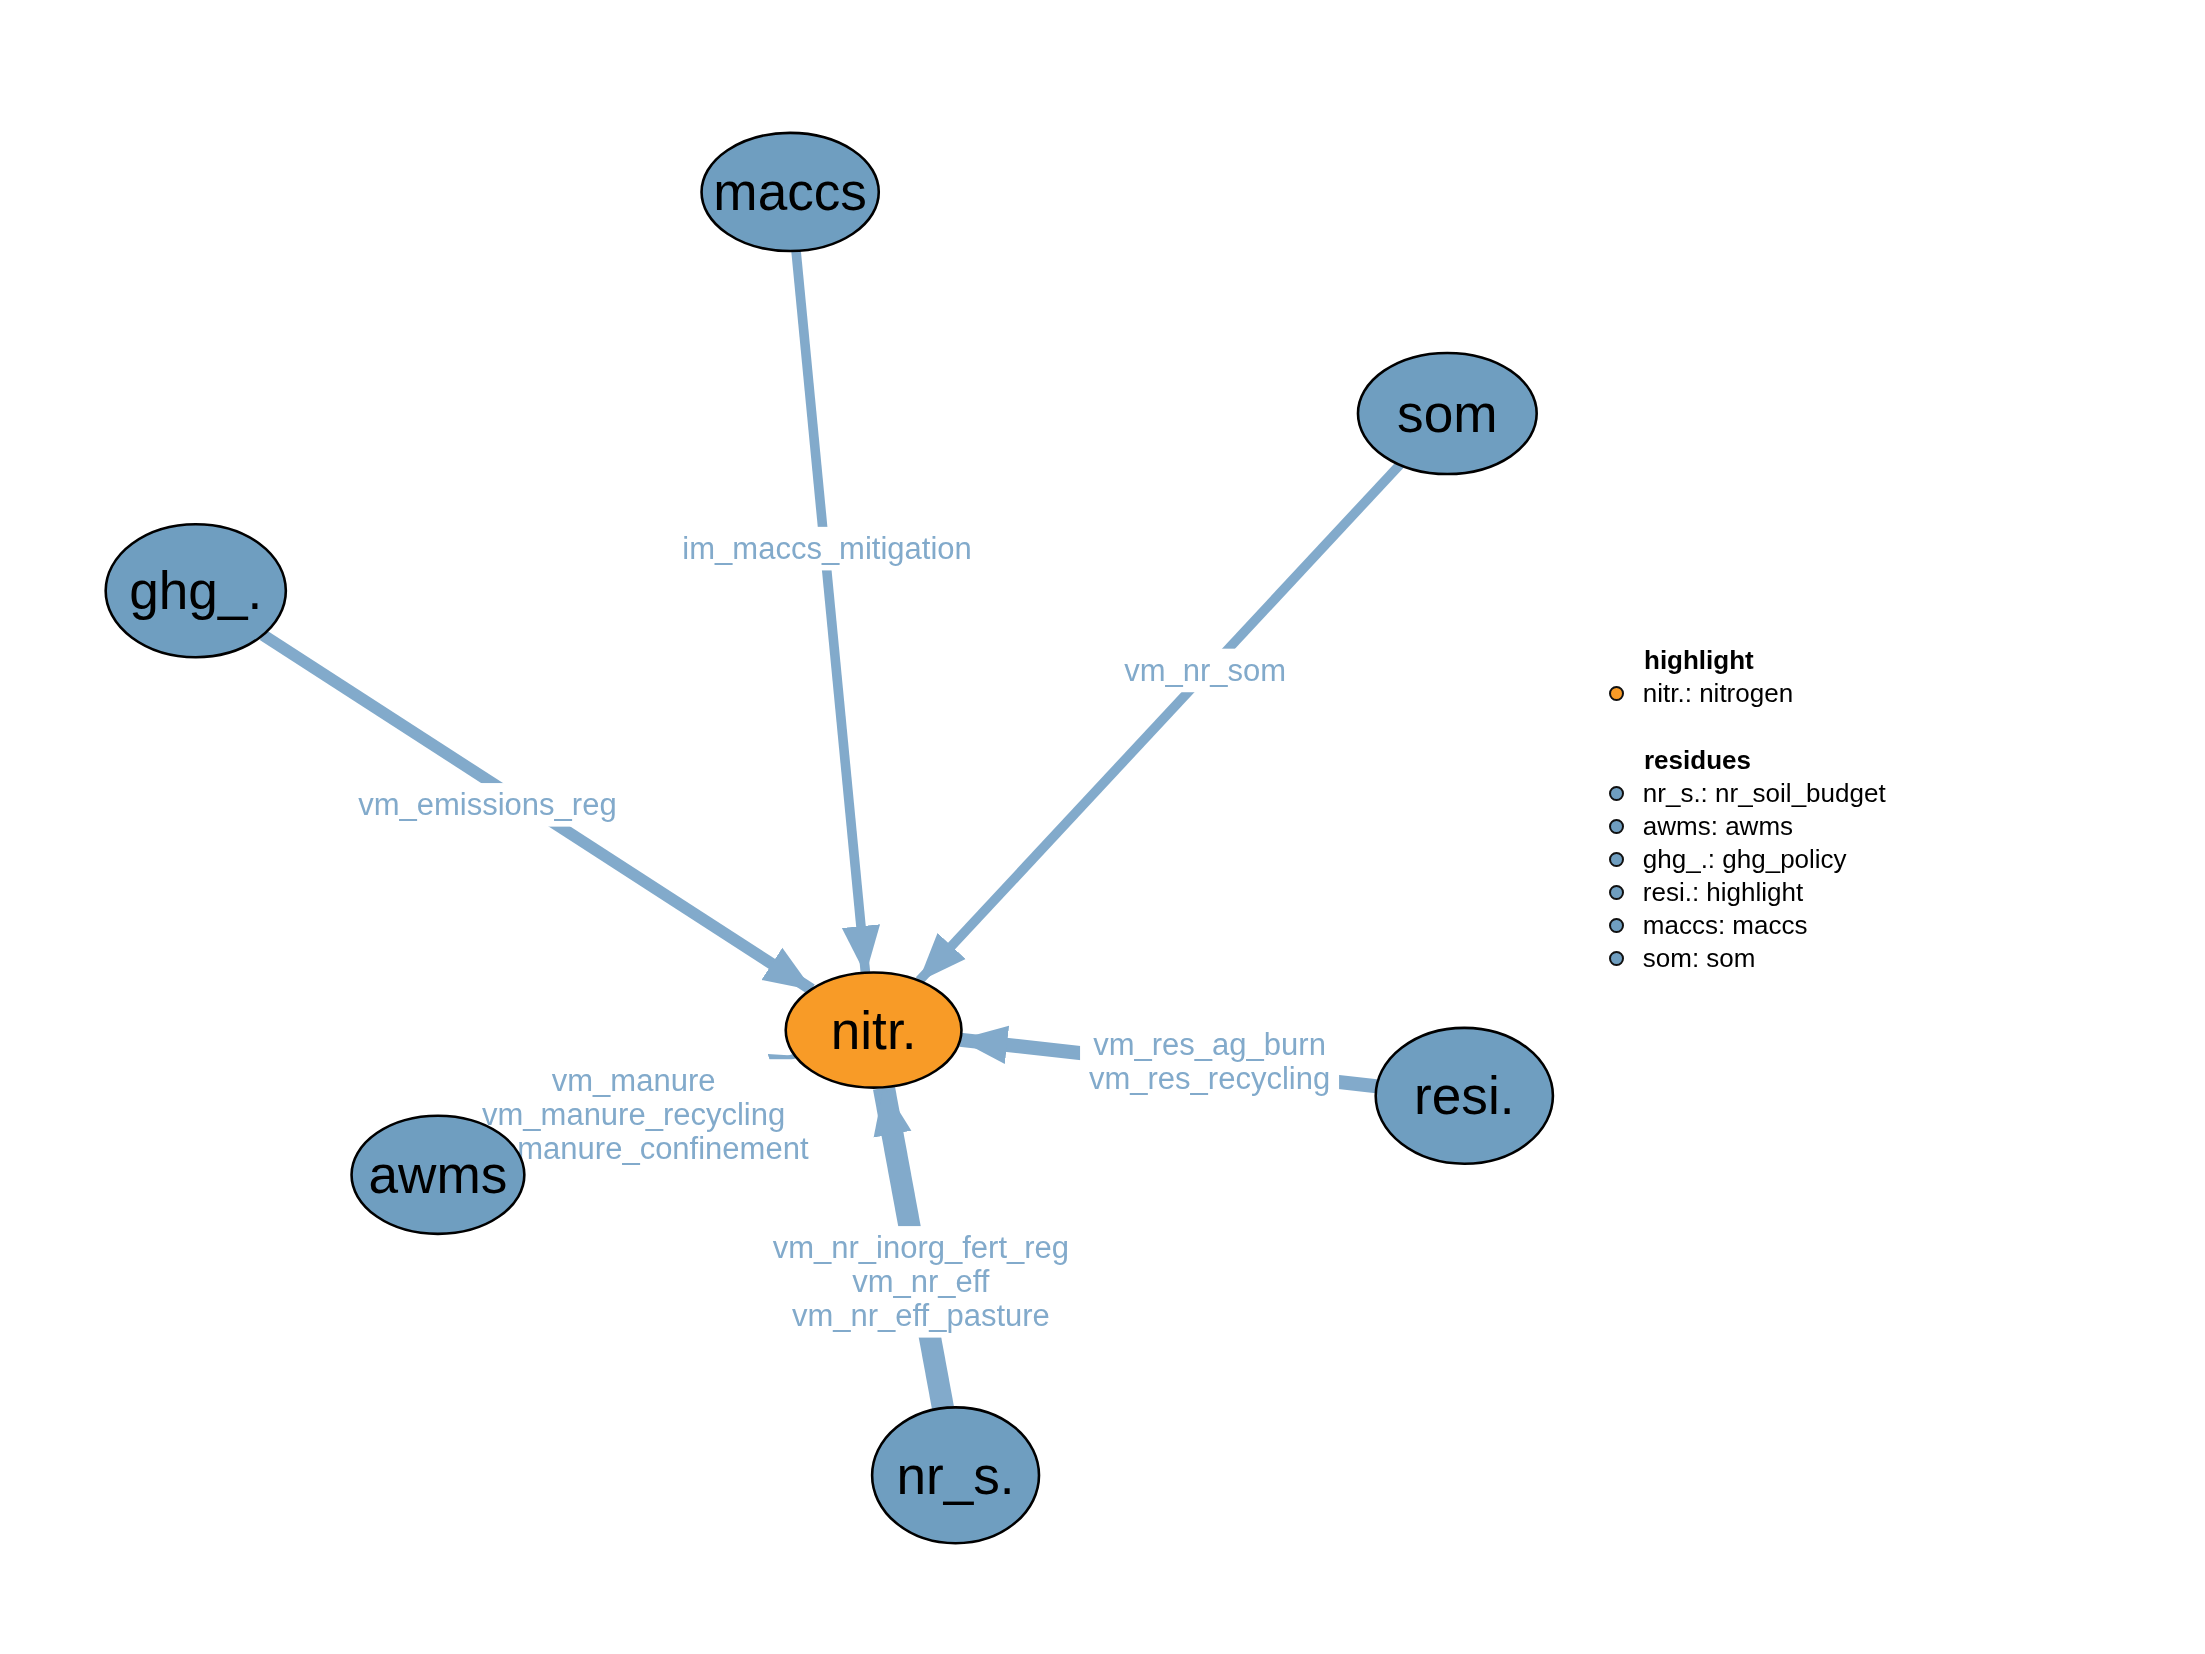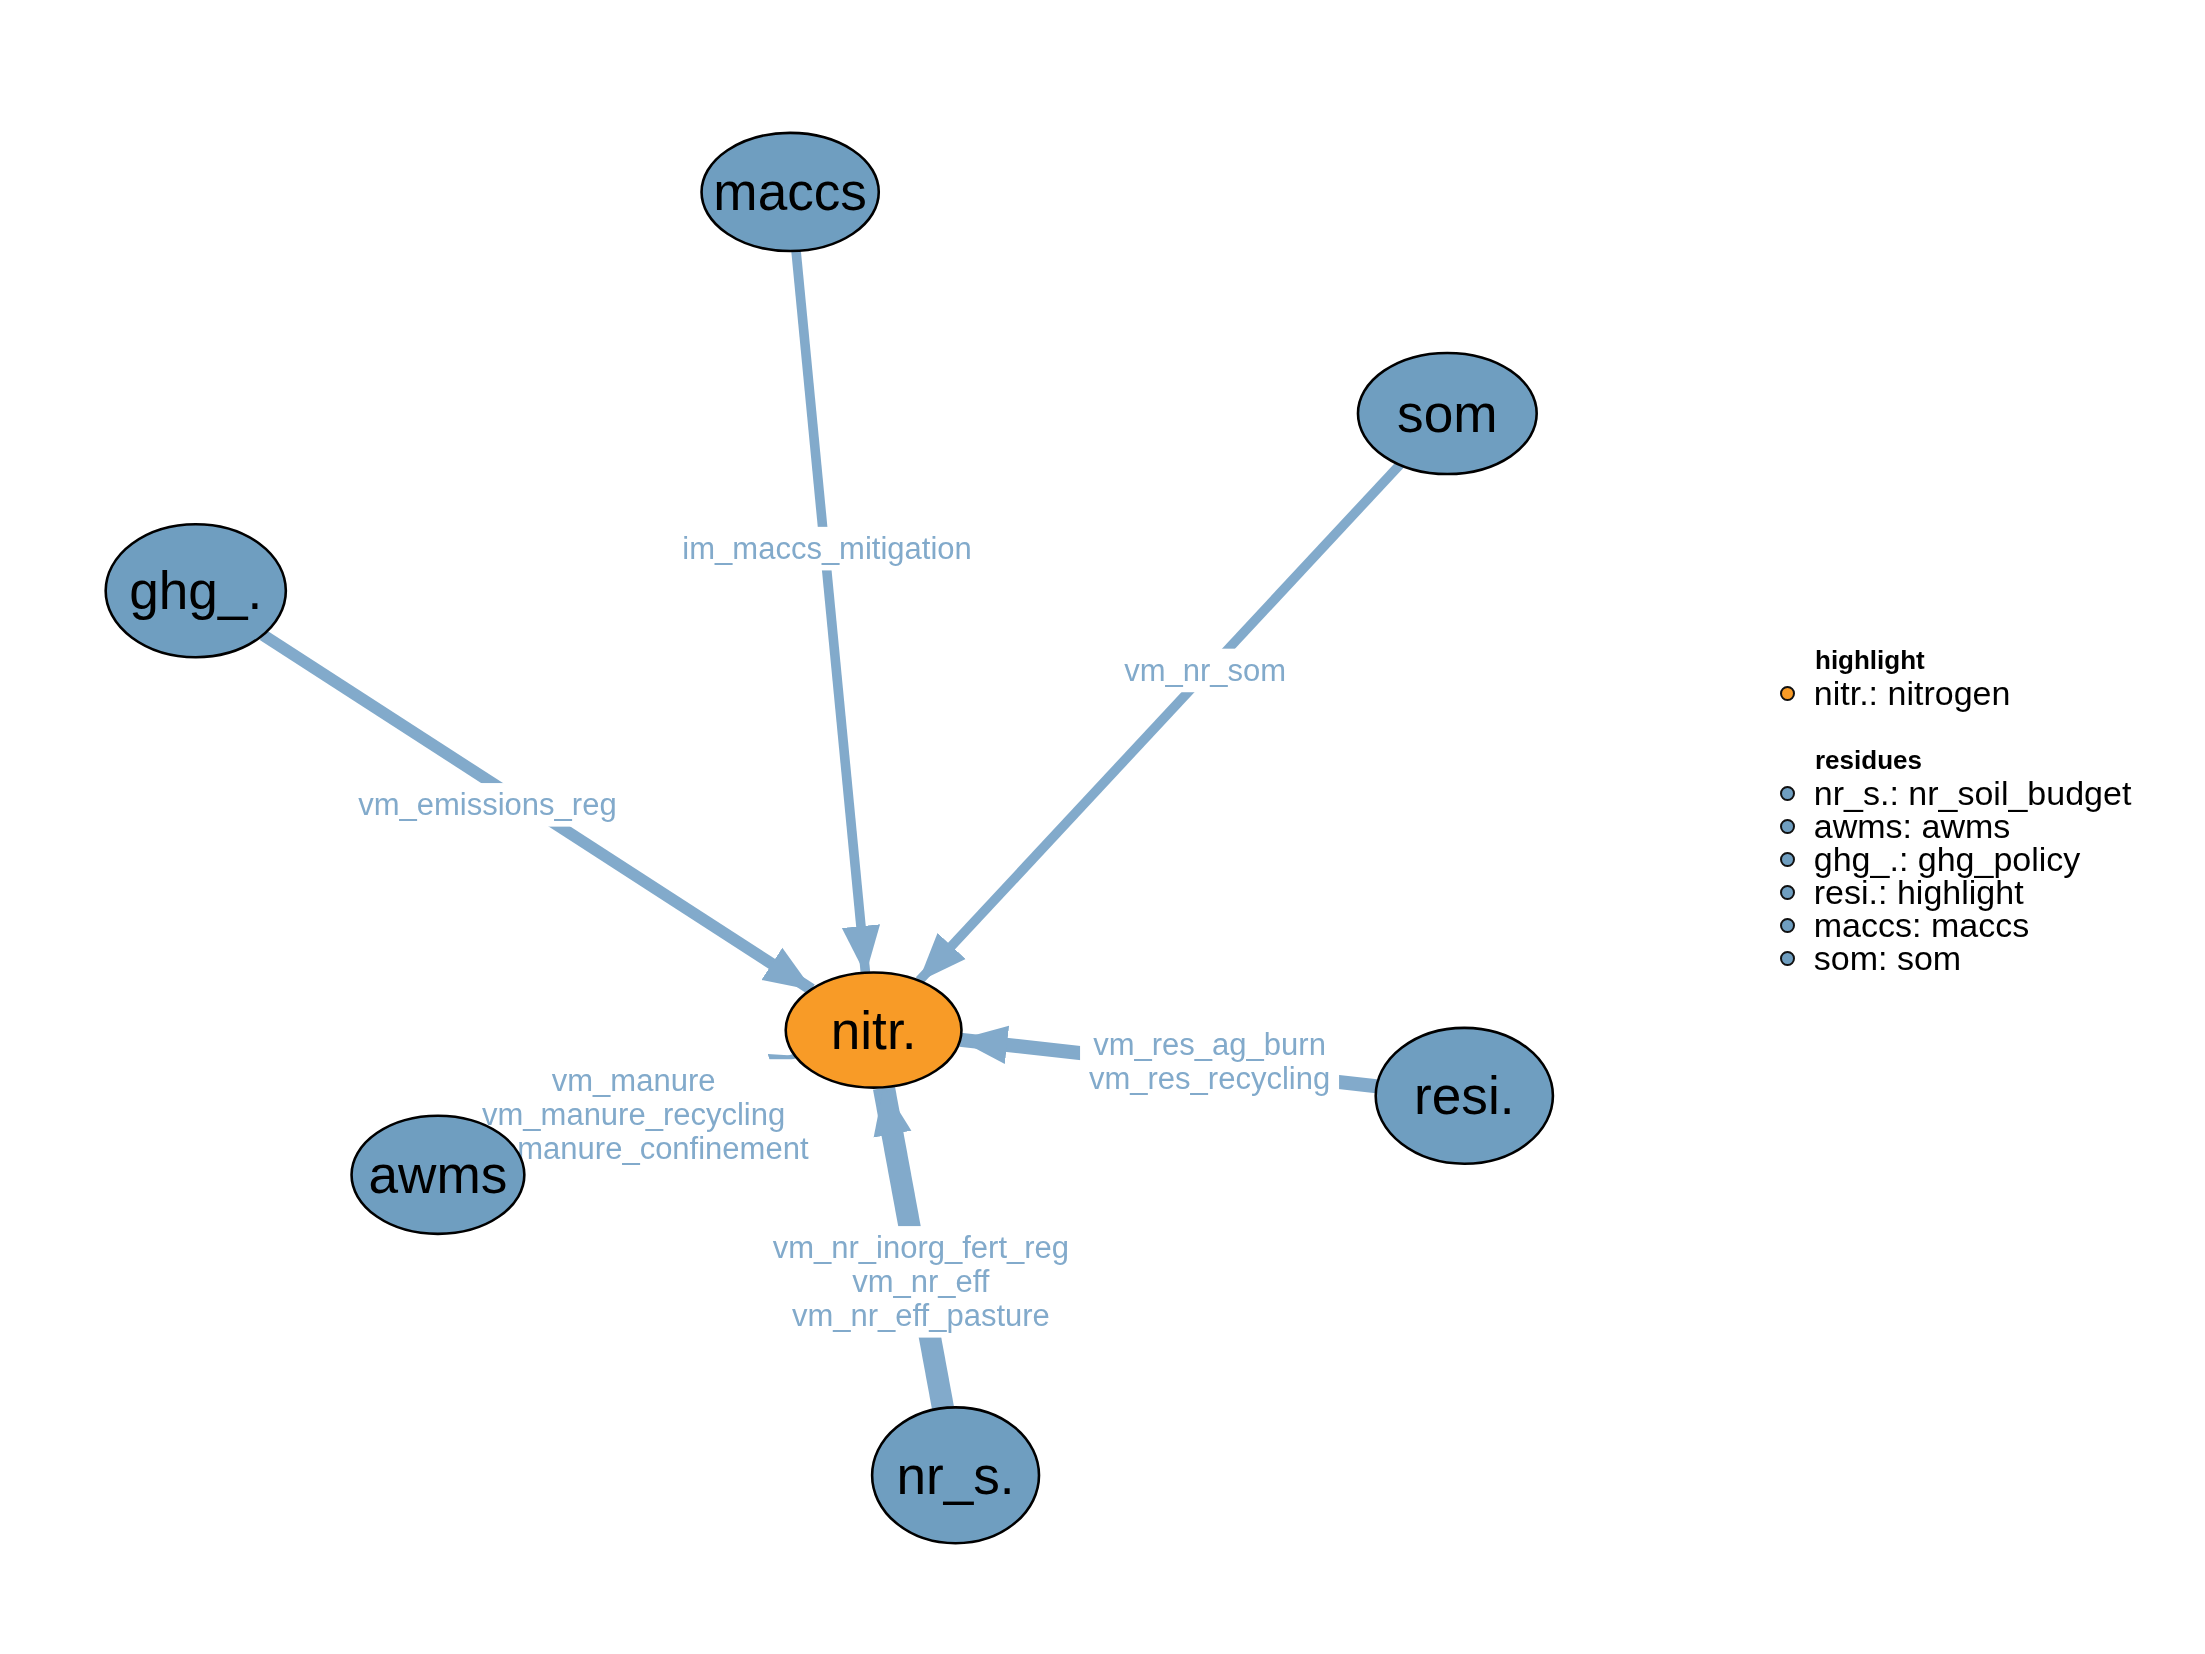--- a/index.html
+++ b/index.html
@@ -16,24 +16,24 @@
     font-family:"Liberation Sans", sans-serif;
     font-size:72px;fill:#000000;
     text-anchor:middle;dominant-baseline:central;
   }
   .edge-label-line{
     font-family:"Liberation Sans", sans-serif;
     font-size:42px;
     text-anchor:middle;dominant-baseline:central;
   }
   .legend{
-    position:absolute;left:1780px;top:644px;
+    position:absolute;left:1609px;top:644px;
     color:#000000;
   }
-  .legend-row{height:33px;line-height:33px;font-size:34px;white-space:nowrap;display:flex;align-items:center;}
+  .legend-row{height:33px;line-height:33px;font-size:26px;white-space:nowrap;display:flex;align-items:center;}
   .legend-header{font-weight:bold;font-size:26px;padding-left:35px;}
   .legend-spacer{height:34px;}
   .legend-bullet{
     display:inline-block;width:14.8px;height:14.8px;border-radius:50%;
     border:2.2px solid #111111;box-sizing:border-box;
     margin-right:19px;flex:0 0 auto;
   }
 </style>
 </head>
 <body>

